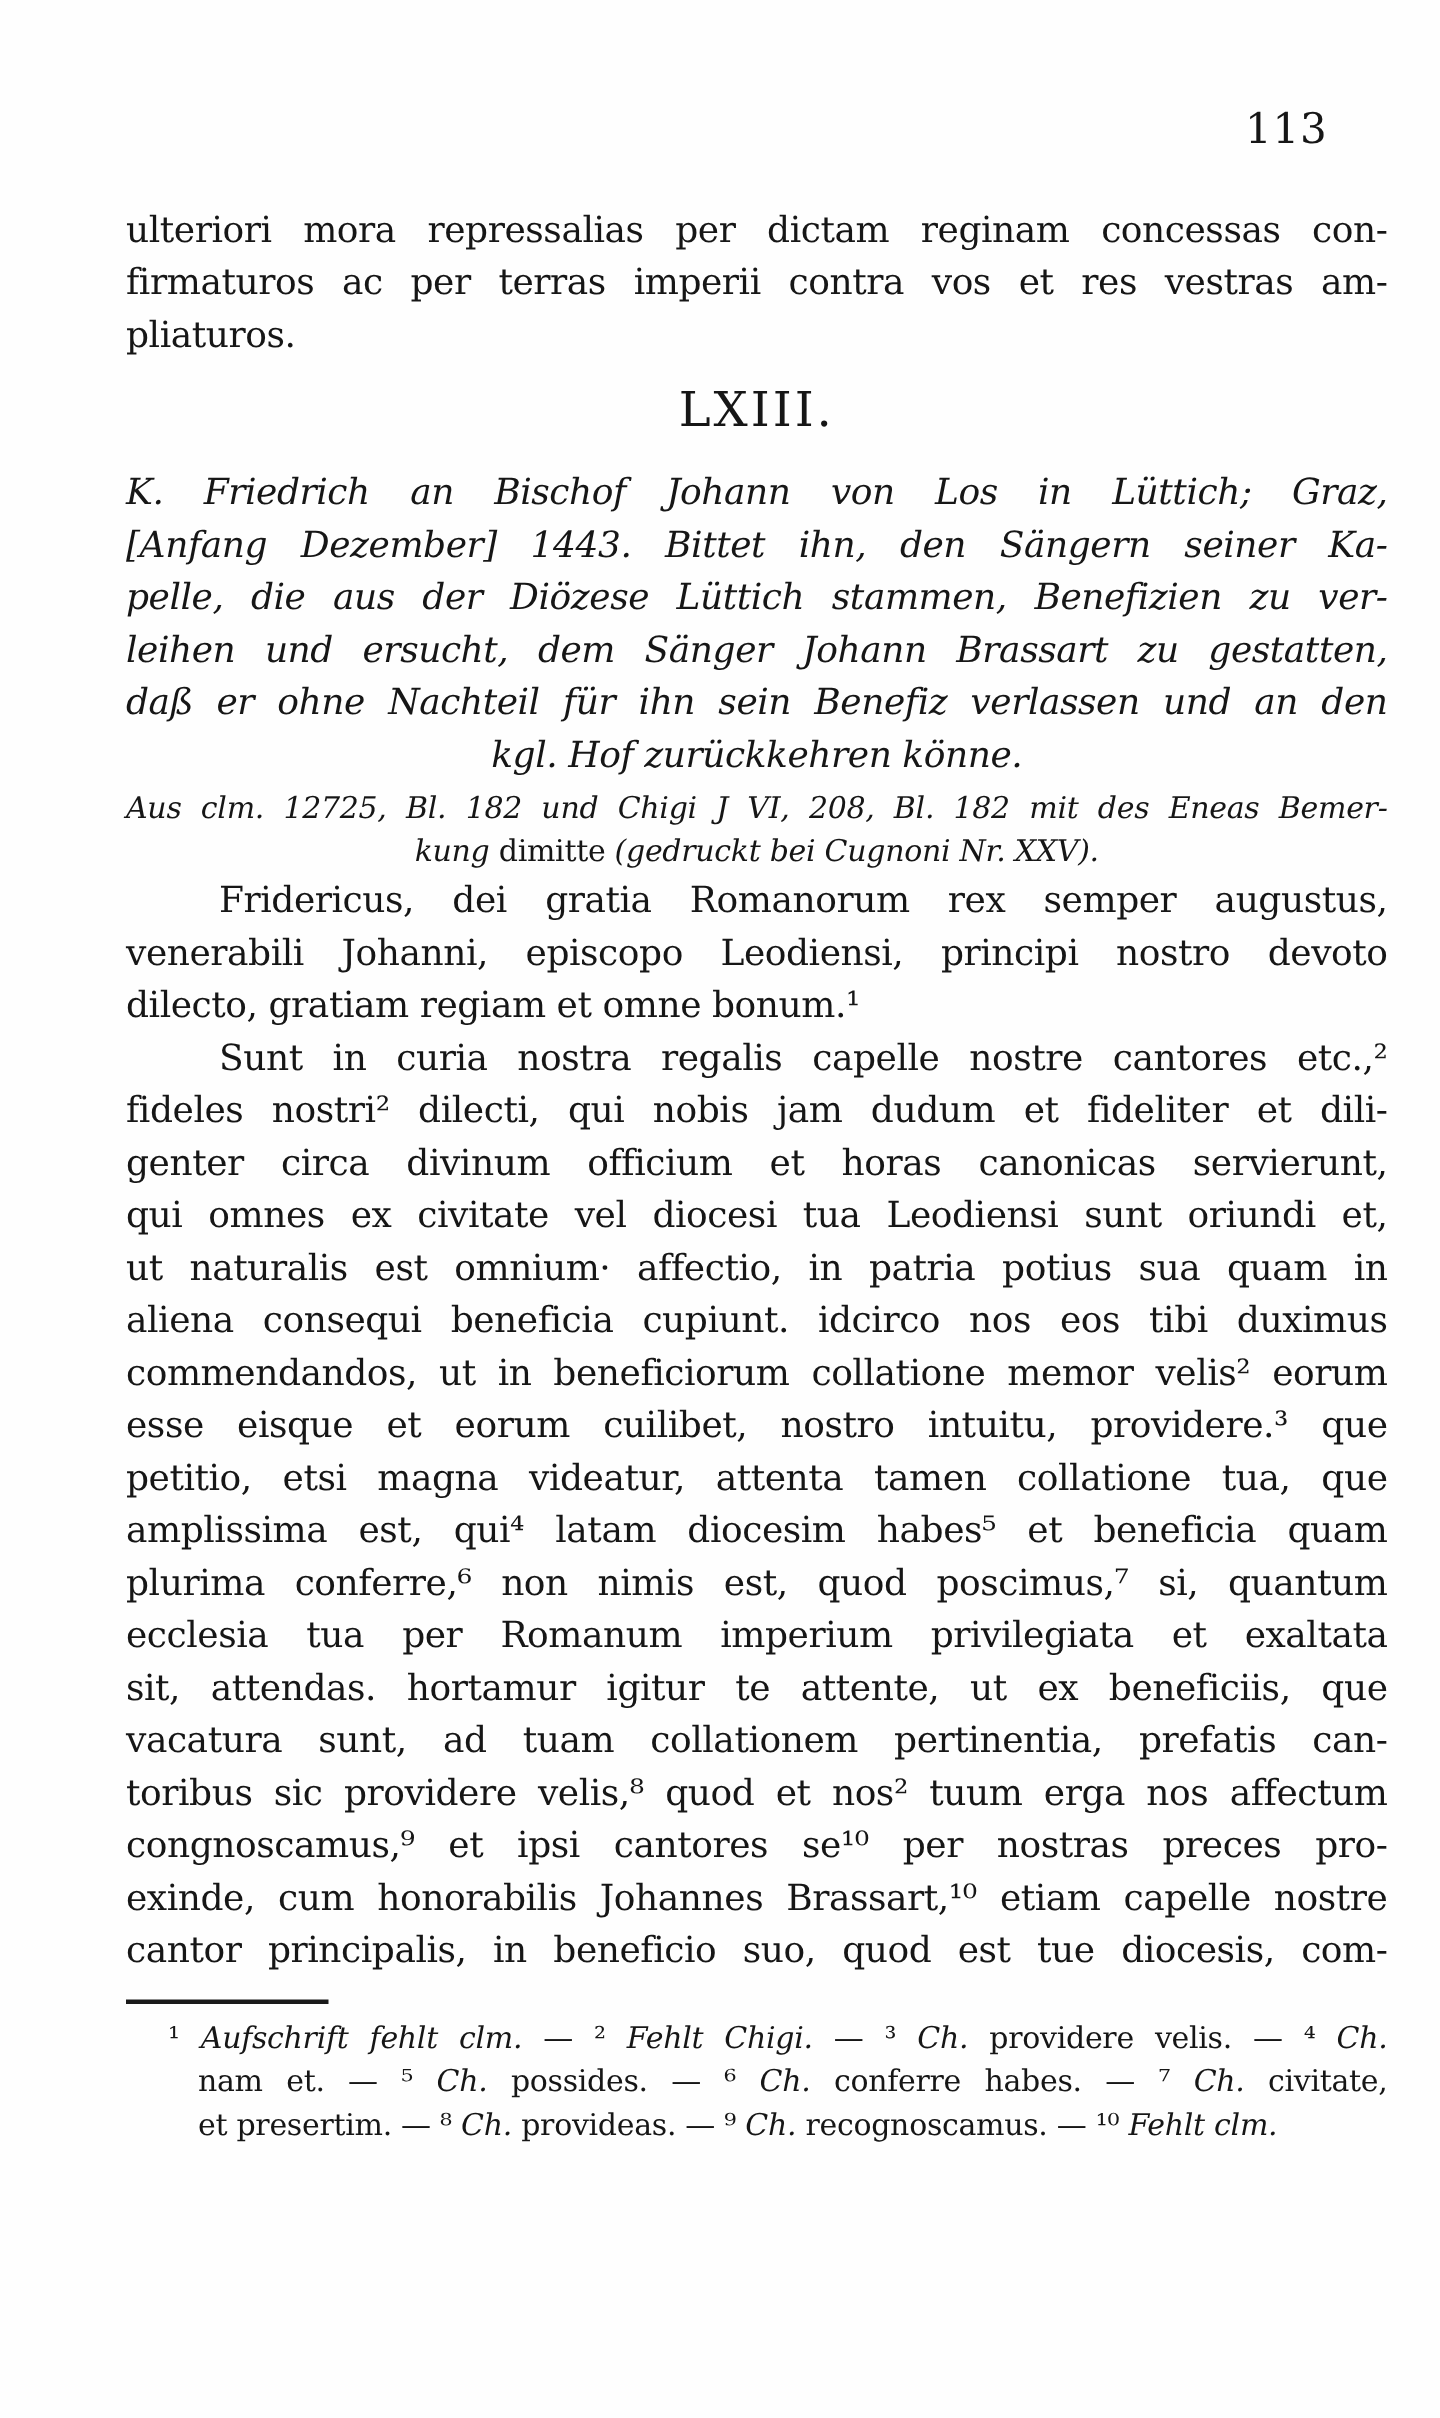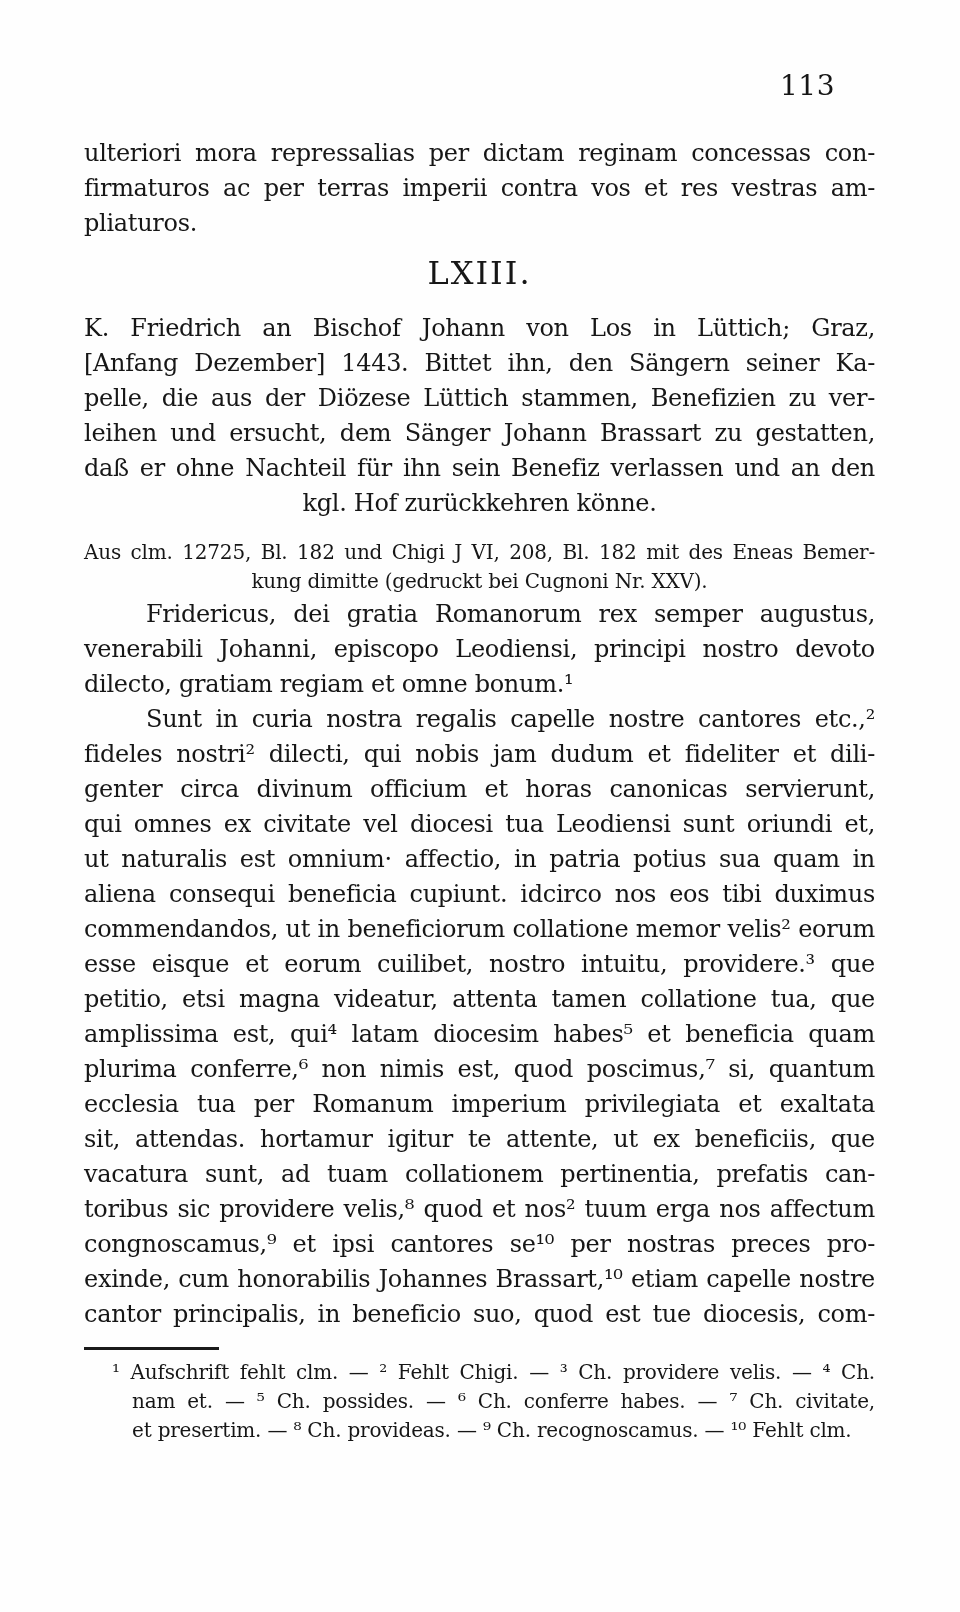--- a/index.html
+++ b/index.html
@@ -7,36 +7,36 @@
     width: 960px; height: 1612px;
     background: #ffffff;
     color: #161616;
     font-family: "DejaVu Serif", serif;
     overflow: hidden;
   }
   .page {
     position: relative;
     box-sizing: border-box;
     width: 960px; height: 1612px;
-    padding: 70px 85px 0 84px;
+    padding: 70px 35px 0 84px;
     background: #fefefe;
   }
   .pagenum {
     text-align: right;
     padding-right: 40px;
     font-size: 28px;
     line-height: 32px;
     letter-spacing: 0.5px;
   }
   
   .tl { line-height: inherit; }
   .lj { text-align: justify; text-align-last: justify; }
   .ll { text-align: center;    text-align-last: left; }
   .lc { text-align: center;  text-align-last: center; }
-  .it { }
+  .it { font-style: italic; }
 
   .bodytext {
     font-size: 24px;
     line-height: 35px;
     letter-spacing: -0.3px;
   }
   .cont { margin-top: 34px; }
   .heading {
     margin: 14px 0 0 0;
     font-size: 32px;
@@ -45,21 +45,21 @@
     text-align: center;
     letter-spacing: 2px;
   }
   .summary {
     margin-top: 20px;
     font-size: 24px;
     line-height: 35px;
     letter-spacing: -0.3px;
   }
   .source {
-    margin-top: 17px;
+    margin-top: 3px;
     font-size: 20px;
     line-height: 29px;
     letter-spacing: -0.2px;
   }
   .salutation { margin-top: 1px; }
   .mainpara   { margin-top: 0; }
   .rule {
     margin-top: 15px;
     width: 135px; height: 3px;
     background: #1a1a1a;

